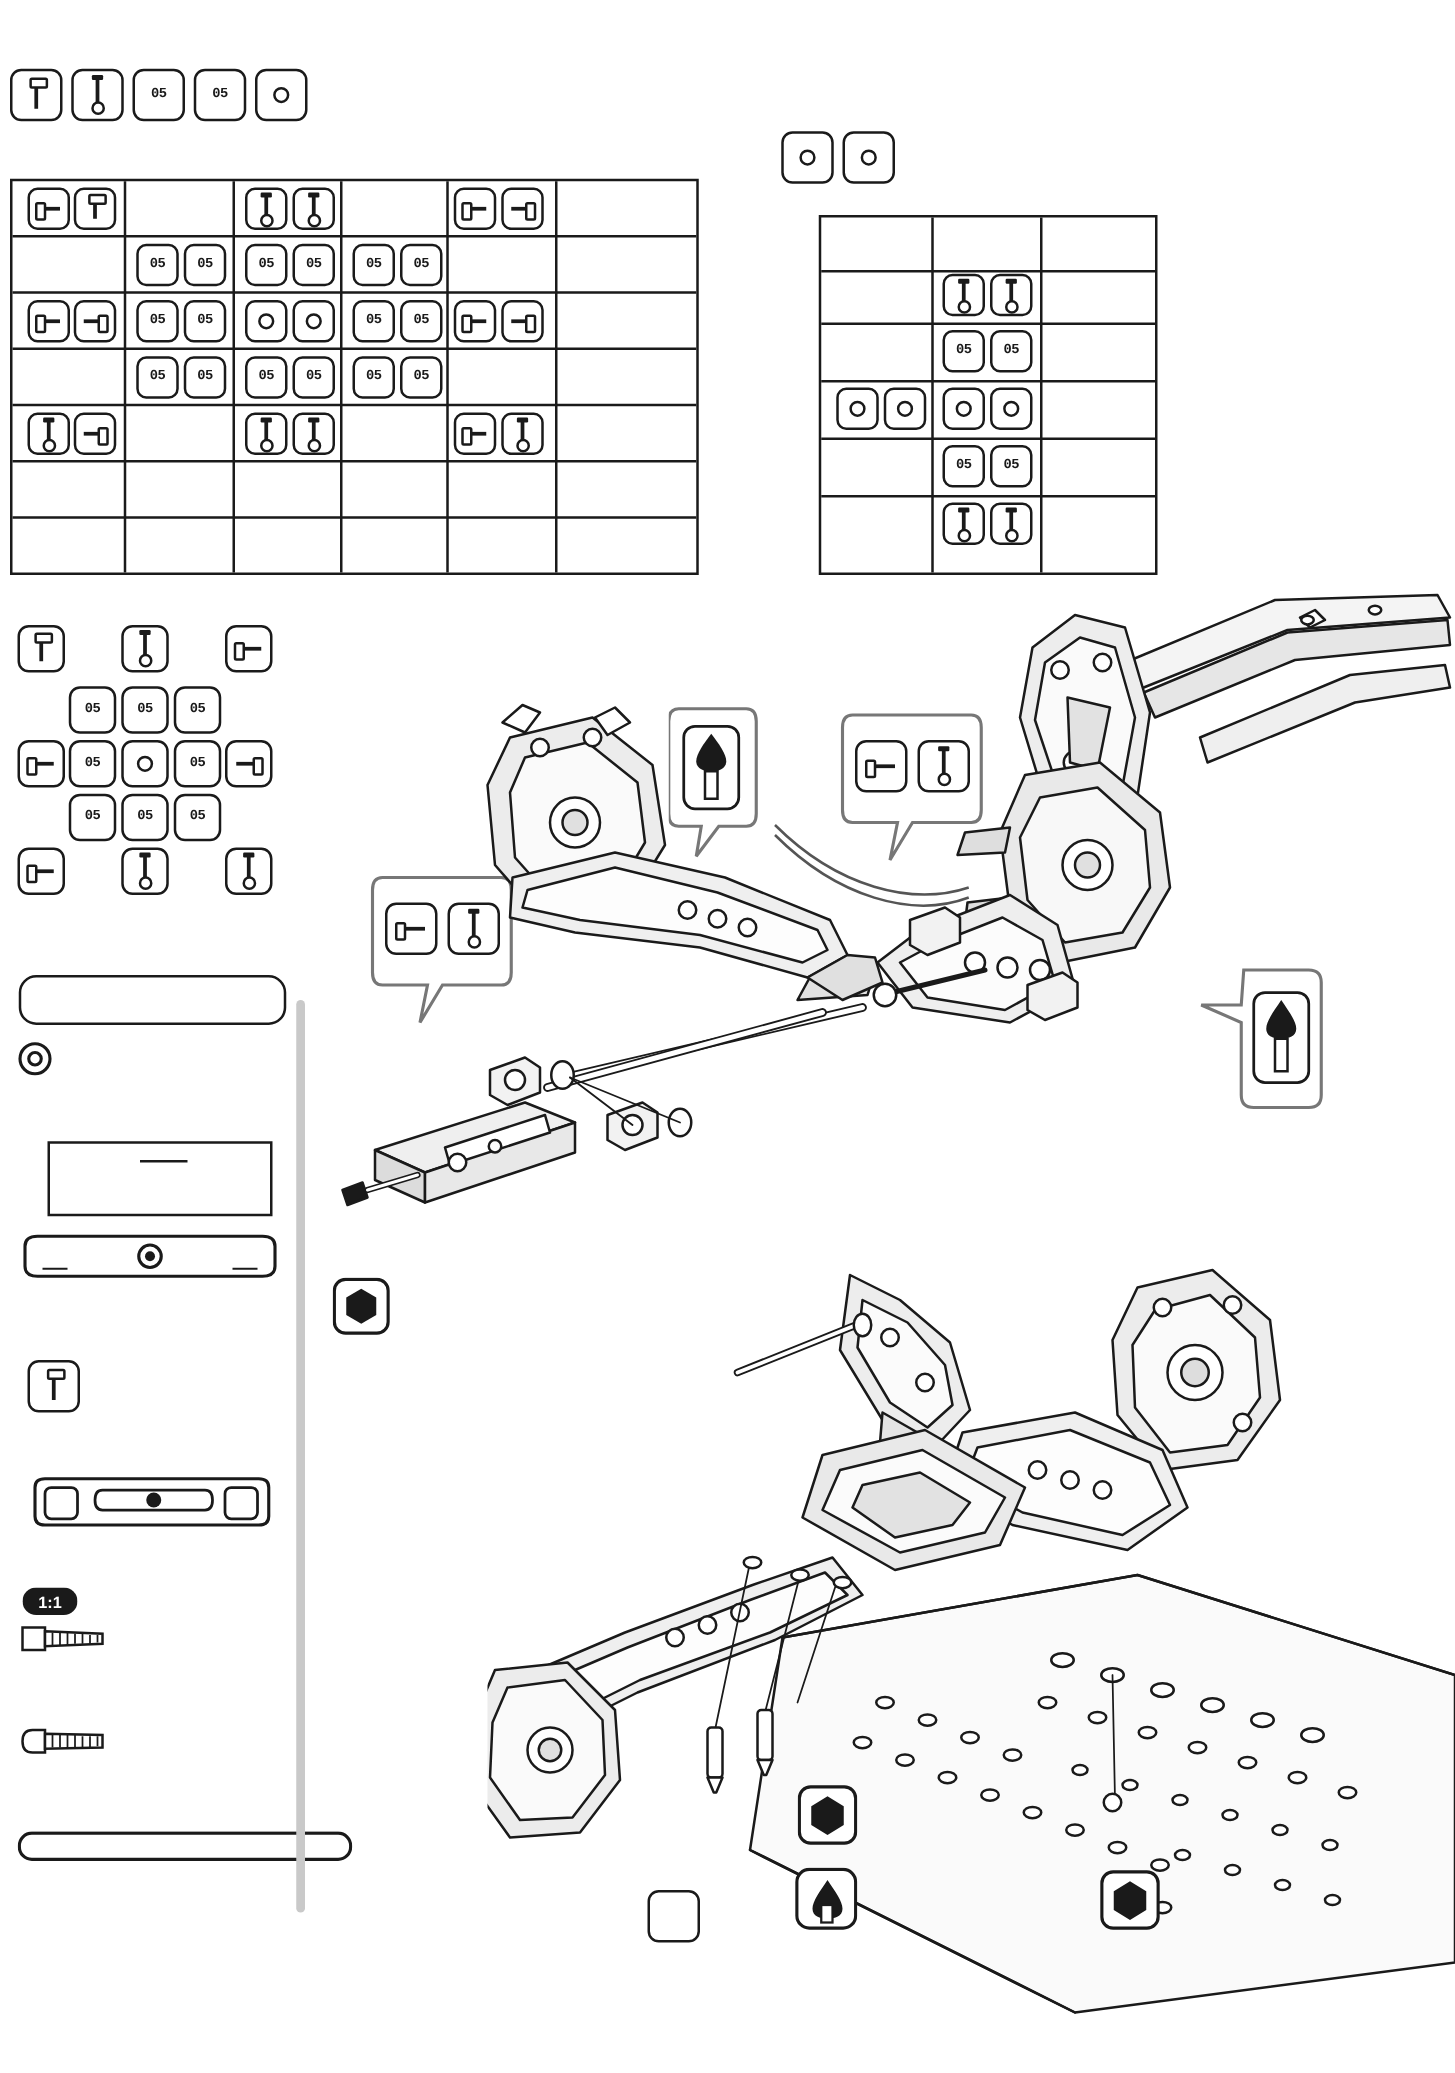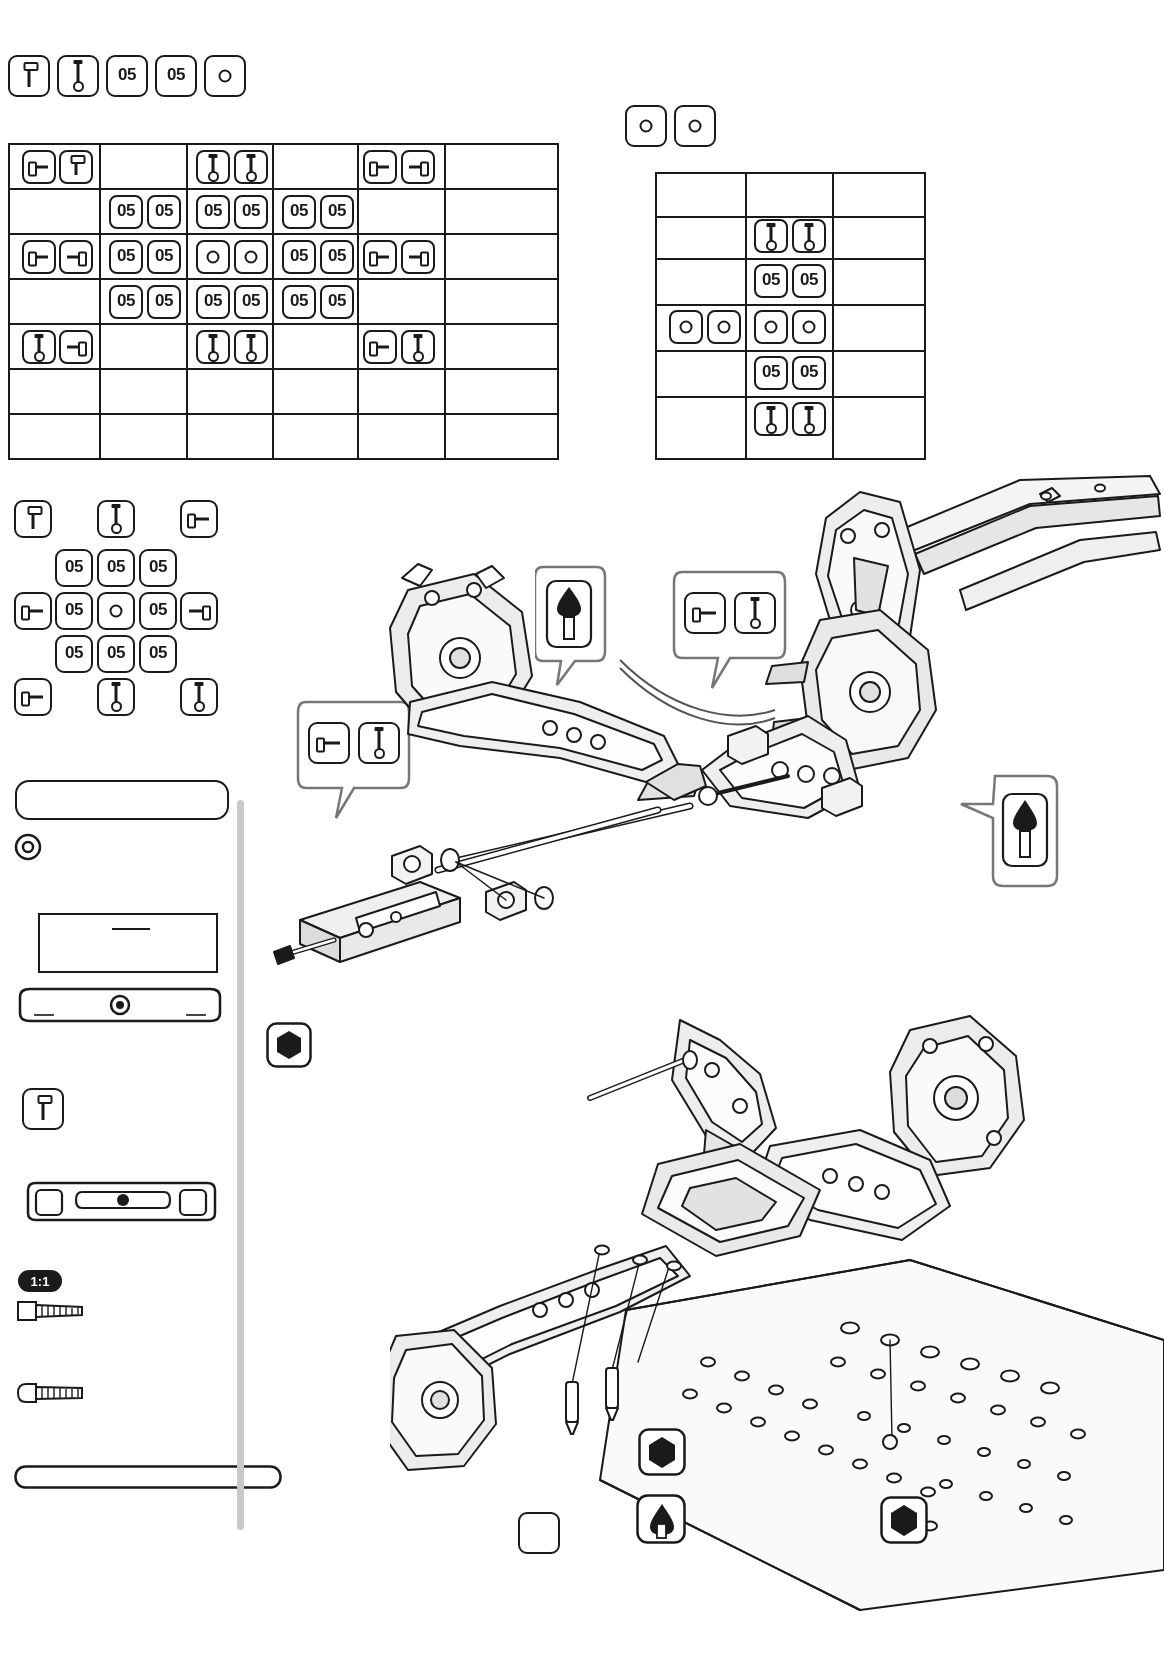--- a/index.html
+++ b/index.html
@@ -39,22 +39,22 @@
     position:absolute;left:20%;top:50%;width:60%;height:3px;background:#1a1a1a;
     transform:translateY(-50%);
   }
   .g-hbar:after{
     content:"";position:absolute;left:-2px;top:-4px;width:5px;height:11px;
     border:2px solid #1a1a1a;border-radius:2px;background:#fff;
   }
   .g-hbar.rev:after{left:auto;right:-2px;}
   .g-num{
     position:absolute;left:50%;top:50%;transform:translate(-50%,-55%);
-    font-size:17px;font-weight:bold;letter-spacing:-0.5px;
-    font-family:Liberation Sans, sans-serif;color:#1a1a1a;
+    font-size:11px;font-weight:bold;letter-spacing:-0.5px;
+    font-family:Liberation Mono, monospace;color:#1a1a1a;
   }
   .g-pin{
     position:absolute;left:50%;top:16%;width:3px;height:50%;background:#1a1a1a;
     transform:translateX(-50%);
   }
   .g-pin:before{
     content:"";position:absolute;left:-3px;top:-3px;width:9px;height:4px;
     background:#1a1a1a;border-radius:1px;
   }
   .g-pin:after{

